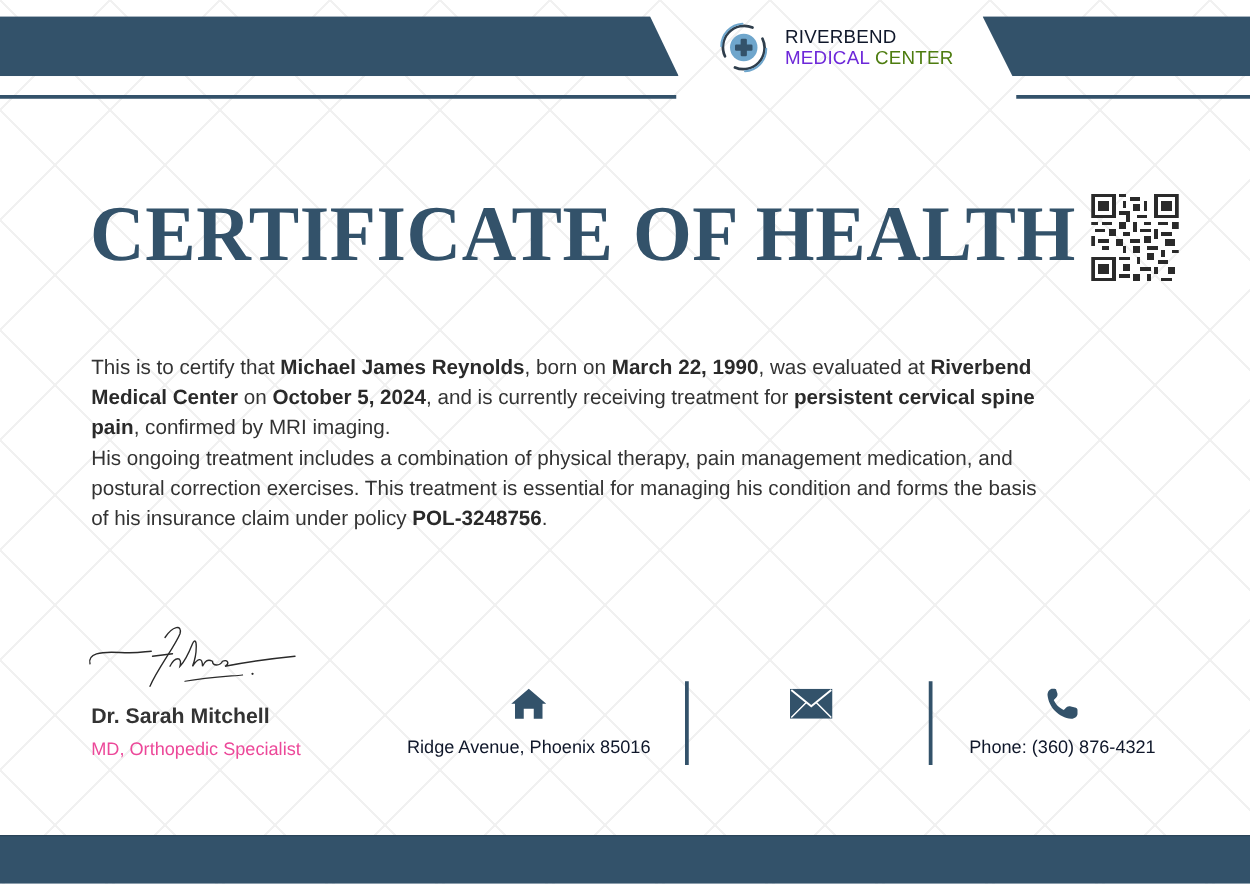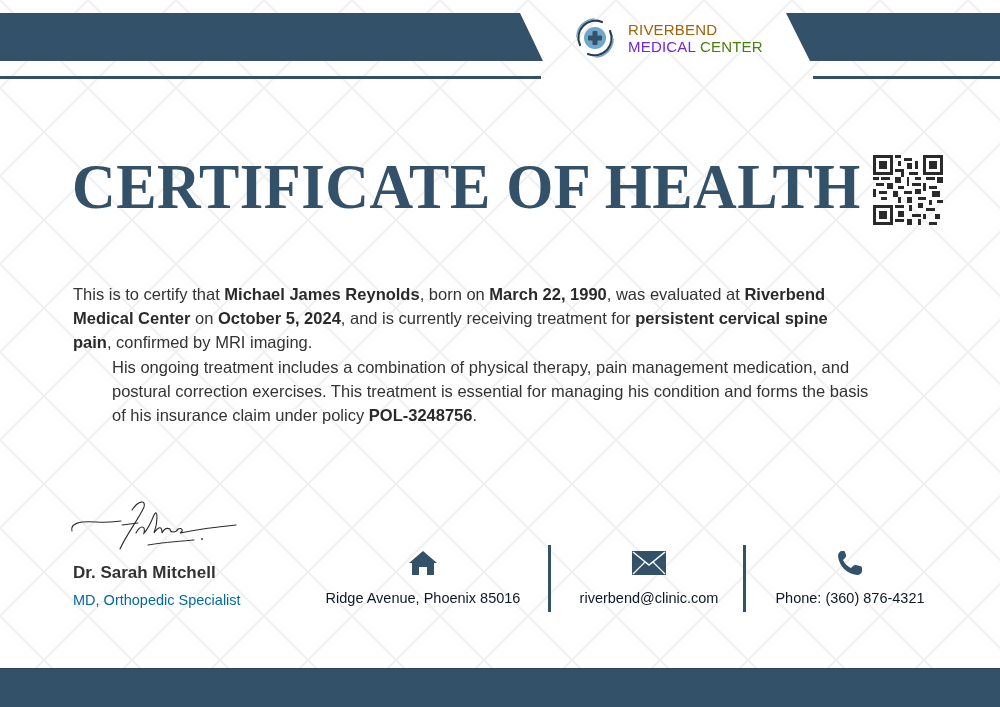--- a/index.html
+++ b/index.html
@@ -28,44 +28,44 @@
     clip-path: polygon(0 0, 214px 0, 214px 48px, 24px 48px);
   }
   .rule-right {
     position: absolute; left: 813px; top: 76px; width: 187px; height: 3px; background: #33526a;
   }
   .logo {
     position: absolute; left: 572px; top: 15px; display: flex; align-items: center;
   }
   .logo-icon { width: 46px; height: 46px; }
   .logo-text { margin-left: 10px; font-size: 15px; line-height: 17px; letter-spacing: 0.2px; }
-  .logo-line1 { color: #a16207; }
+  .logo-line1 { color: #0f172a; }
   .logo-line2 .accent { color: #6d28d9; }
   .logo-line2 .dark { color: #4d7c0f; }
 
   .title {
     position: absolute; left: 72px; top: 152px;
     font-family: "Liberation Serif", "DejaVu Serif", serif;
     font-size: 63px; line-height: 70px; color: #33526a;
     letter-spacing: 0.5px; white-space: nowrap;
     transform: scaleX(0.96); transform-origin: left center;
   }
   .qr { position: absolute; left: 873px; top: 155px; width: 70px; height: 70px; }
 
   .body-text {
     position: absolute; left: 73px; width: 760px;
     font-size: 16.5px; line-height: 24px; color: #333;
   }
   .p1 { top: 282px; }
-  .p2 { top: 355px; margin-left: 39px; }
+  .p2 { top: 355px; }
   .b { font-weight: bold; color: #2a2a2a; }
 
   .signature { position: absolute; left: 66px; top: 495px; width: 175px; height: 60px; }
   .doctor-name { position: absolute; left: 73px; top: 563px; font-size: 17px; font-weight: bold; color: #333; }
-  .doctor-title { position: absolute; left: 73px; top: 592px; font-size: 14.5px; color: #0369a1; }
+  .doctor-title { position: absolute; left: 73px; top: 592px; font-size: 14.5px; color: #ec4899; }
 
   .contact {
     position: absolute; top: 548px; text-align: center; font-size: 14.5px; color: #0f172a;
   }
   .contact .icon { height: 30px; display: flex; justify-content: center; align-items: center; margin-bottom: 12px; }
   .c-address { left: 318px; width: 210px; }
   .c-email { left: 560px; width: 178px; }
   .c-phone { left: 764px; width: 172px; }
   .divider { position: absolute; top: 545px; width: 3px; height: 67px; background: #33526a; }
   .d1 { left: 548px; }
@@ -186,21 +186,20 @@
 </div>
 <div class="divider d1"></div>
 <div class="contact c-email">
   <div class="icon">
     <svg width="34" height="24" viewBox="0 0 34 24">
         <rect x="0" y="0" width="34" height="24" fill="#33526a"></rect>
         <path d="M1 1 L17 14 L33 1" fill="none" stroke="#fff" stroke-width="1.6"></path>
         <path d="M1 23 L13 11 M33 23 L21 11" fill="none" stroke="#fff" stroke-width="1.2"></path>
       </svg>
   </div>
-  <div>riverbend@clinic.com</div>
 </div>
 <div class="divider d2"></div>
 <div class="contact c-phone">
   <div class="icon">
     <svg width="28" height="28" viewBox="0 0 28 28">
         <path d="M6 2 C4 2, 2 4, 2 7 C3 17, 11 25, 21 26 C24 26, 26 24, 26 22 L26 19 C26 18, 25 17, 24 17 L20 16 C19 16, 18 16, 17 17 L15 19 C11 17, 9 15, 7 11 L9 9 C10 8, 10 7, 10 6 L9 3 C9 2, 8 2, 7 2 Z" fill="#33526a"></path>
       </svg>
   </div>
   <div>Phone: (360) 876-4321</div>
 </div>

